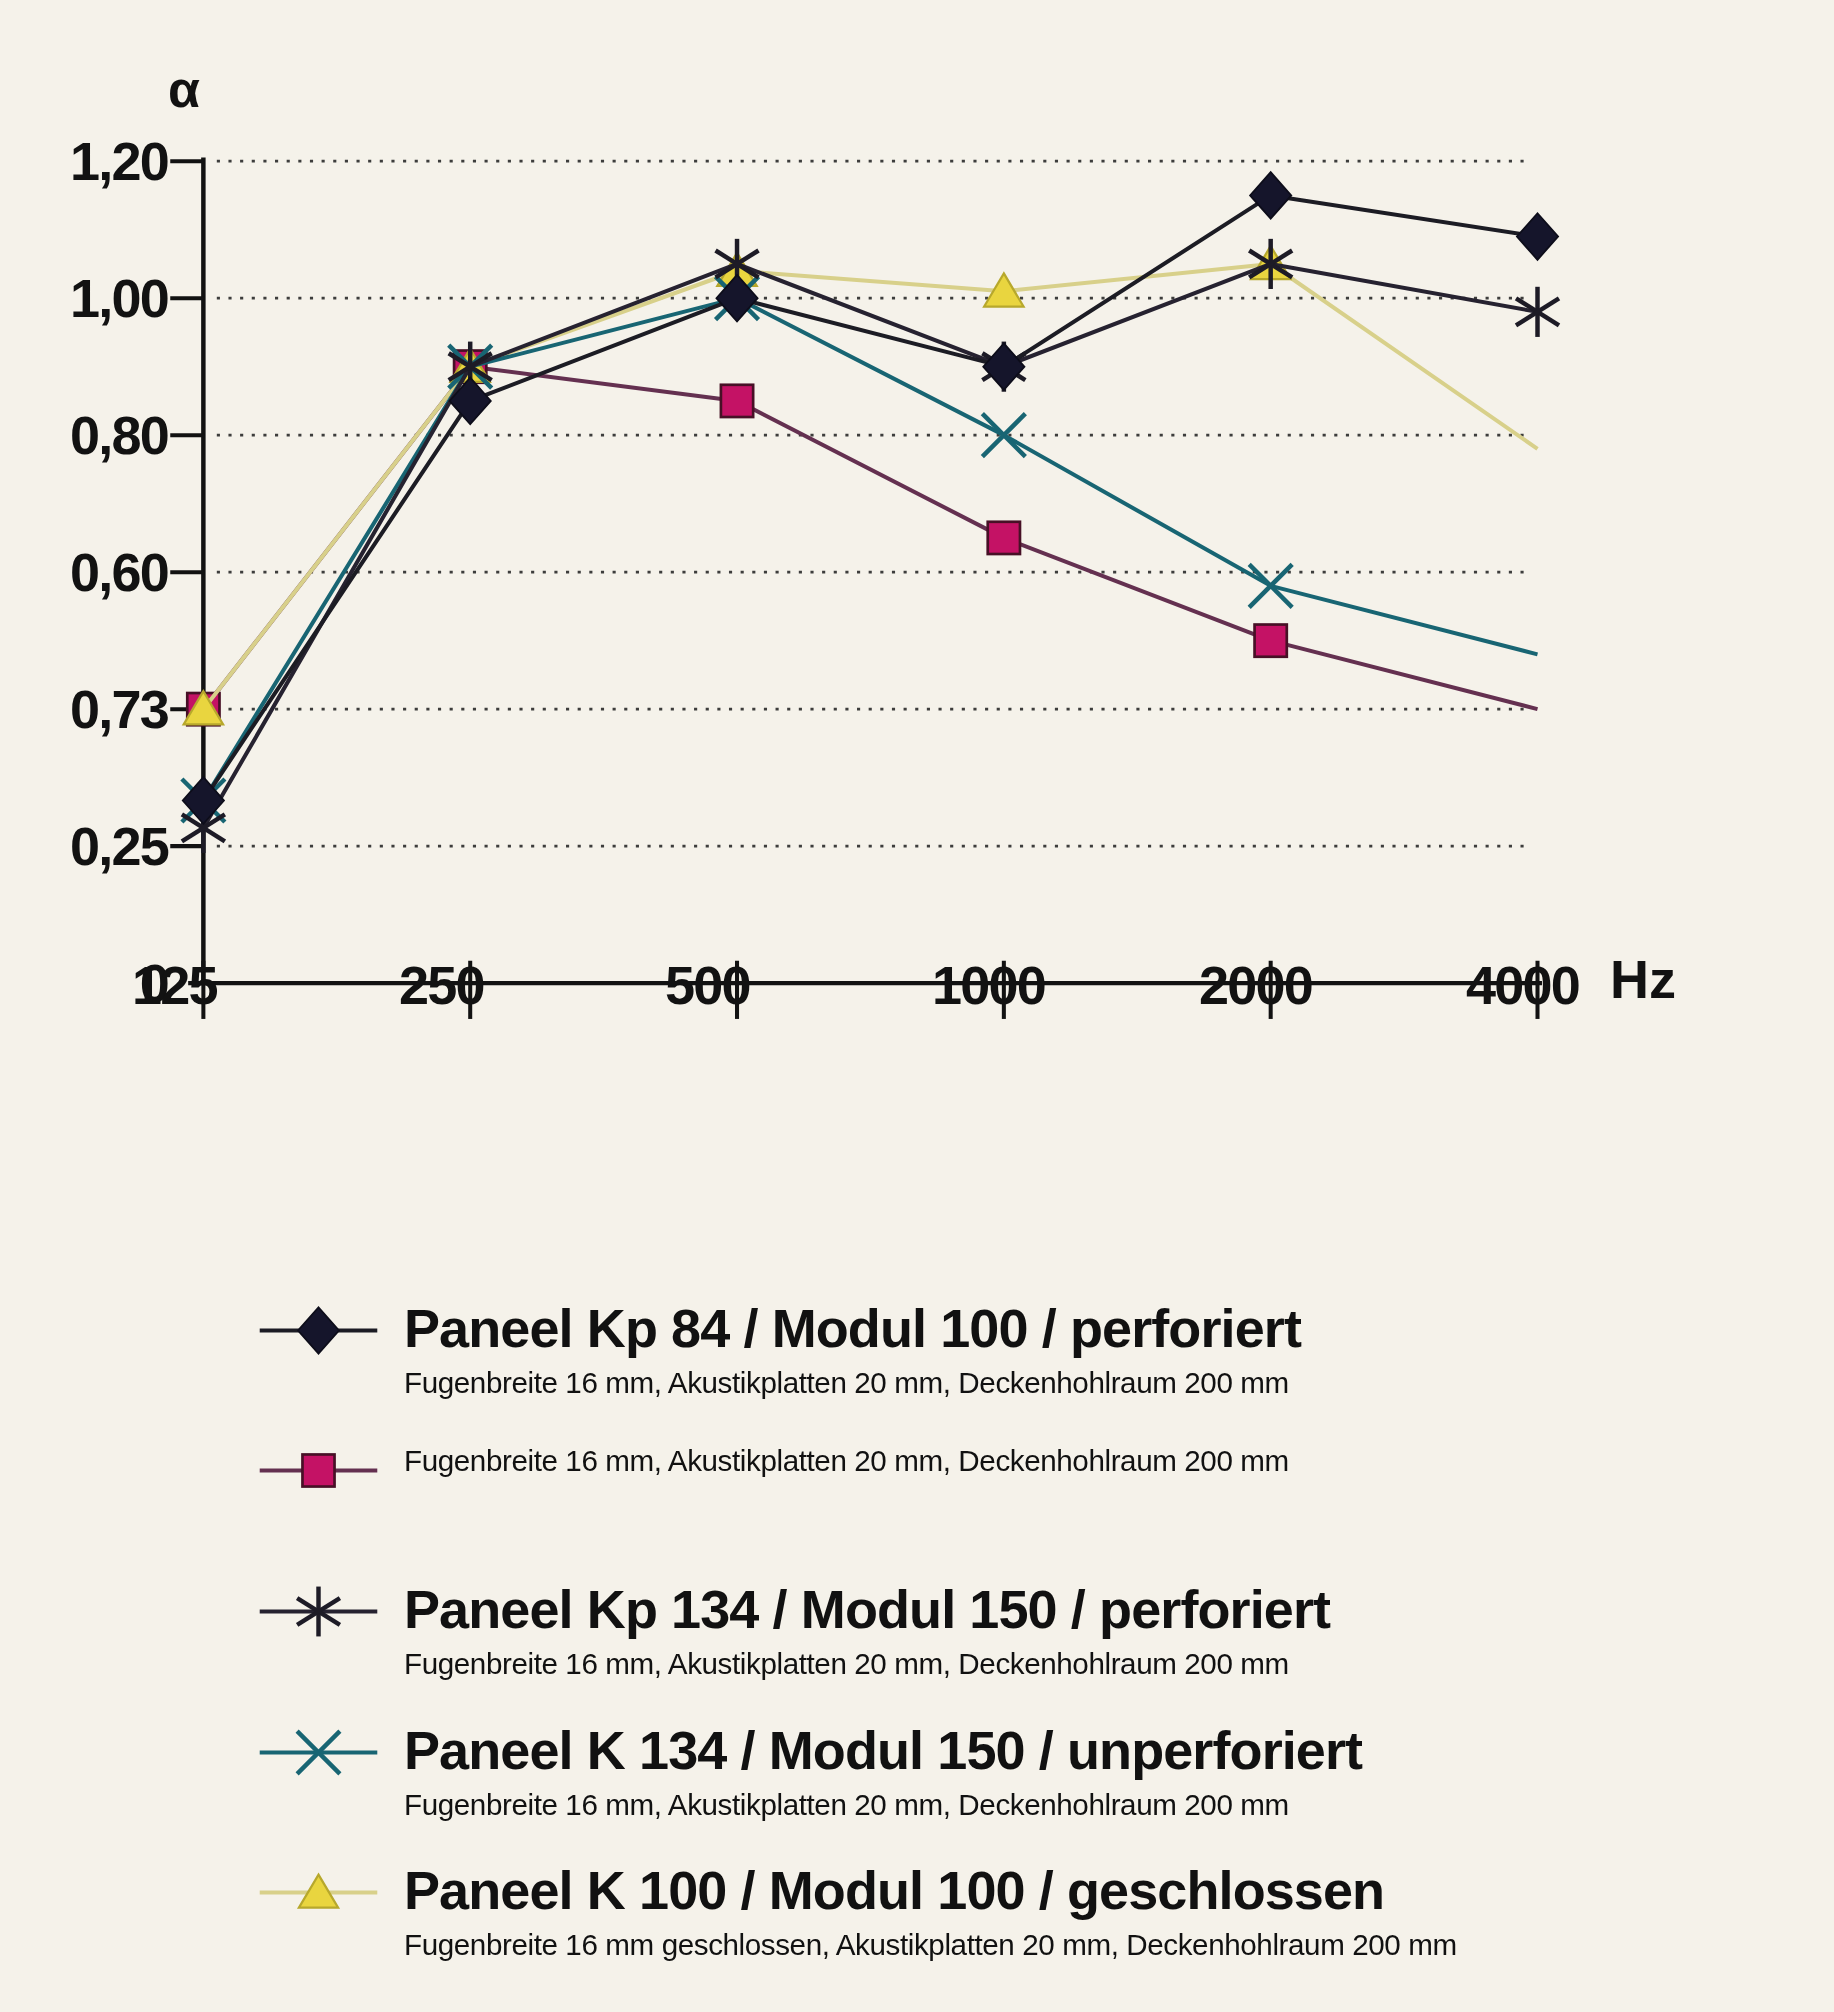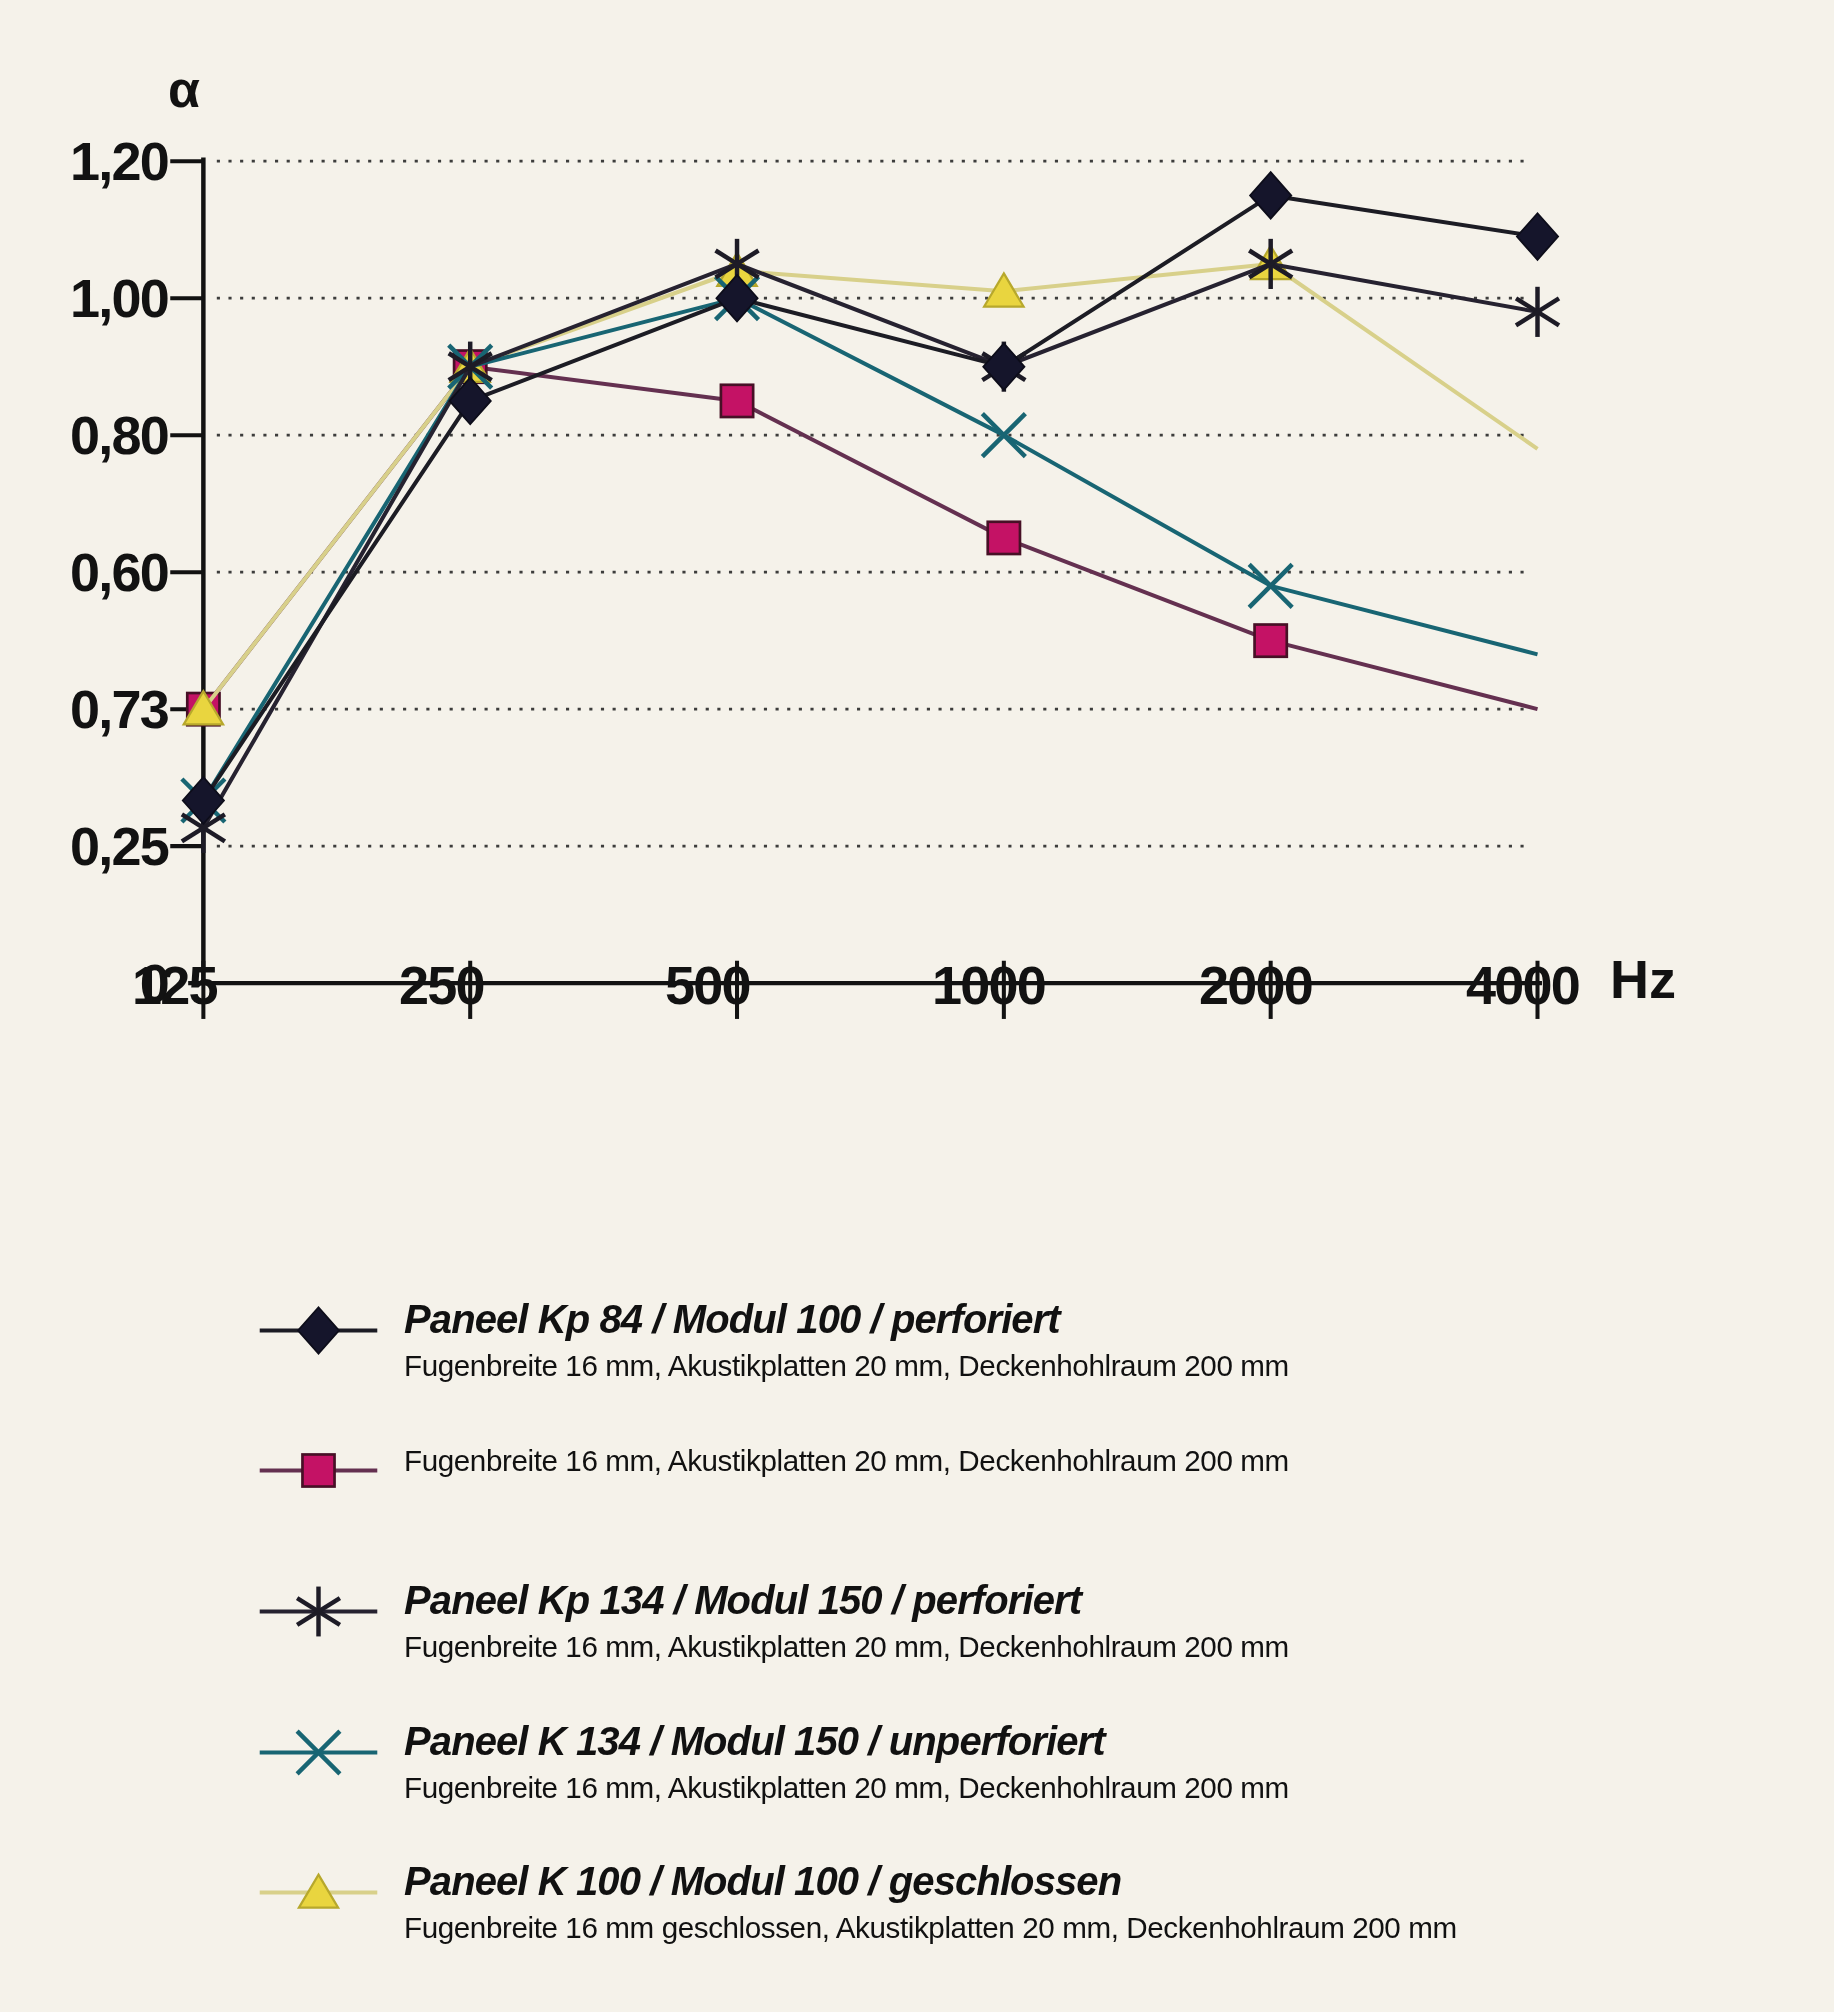--- a/index.html
+++ b/index.html
@@ -9,21 +9,21 @@
   .ylabel{position:absolute;left:0;width:168px;height:68px;line-height:68px;
           text-align:right;font-size:54px;font-weight:600;color:#121212;letter-spacing:-1.8px;}
   .xlabel{position:absolute;width:179px;height:63px;line-height:63px;top:954px;
           font-size:54px;font-weight:600;color:#121212;letter-spacing:-1.8px;}
   .alpha-label{position:absolute;left:168px;top:59px;font-size:52px;font-weight:700;color:#121212;}
   .hz-label{position:absolute;left:1610px;top:948px;font-size:54px;font-weight:600;color:#121212;}
   .legend{position:absolute;left:256px;top:0;width:1343px;}
   .legend-item{position:absolute;left:0;display:flex;align-items:flex-start;}
   .legend-marker{flex:0 0 auto;margin-top:5.4px;}
   .legend-text{margin-left:23px;}
-  .legend-title{font-size:40px;font-weight:600;color:#111;letter-spacing:-0.9px;white-space:nowrap;font-style:italic;}
+  .legend-title{font-size:54px;font-weight:600;color:#111;letter-spacing:-0.9px;white-space:nowrap;}
   .legend-sub{font-size:29.6px;font-weight:500;color:#111;letter-spacing:-0.4px;margin-top:7px;white-space:nowrap;}
 </style>
 </head>
 <body>
 
 <div id="page">
 
   <svg id="plot-svg" width="1834" height="1164" viewBox="0 0 2048 1300">
       <line x1="242" x2="1706" y1="945" y2="945" stroke="#2a2a2a" stroke-width="3.2" stroke-dasharray="3.5 9.5" opacity="0.9"></line>
       <line x1="242" x2="1706" y1="792" y2="792" stroke="#2a2a2a" stroke-width="3.2" stroke-dasharray="3.5 9.5" opacity="0.9"></line>

